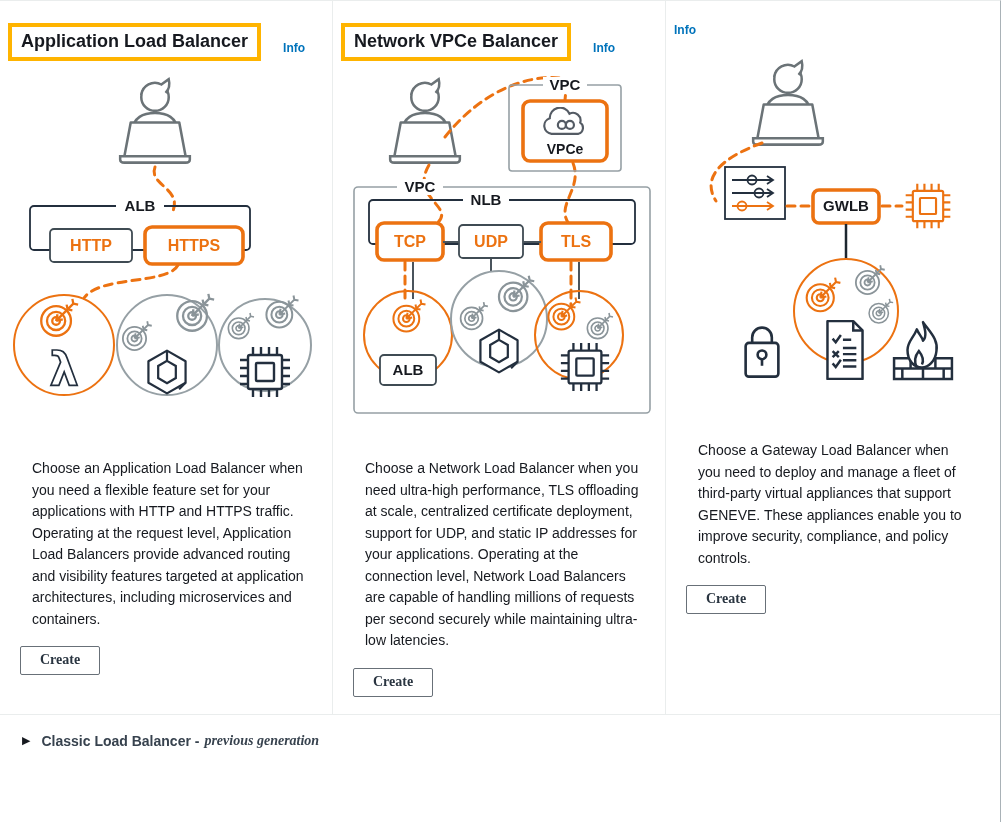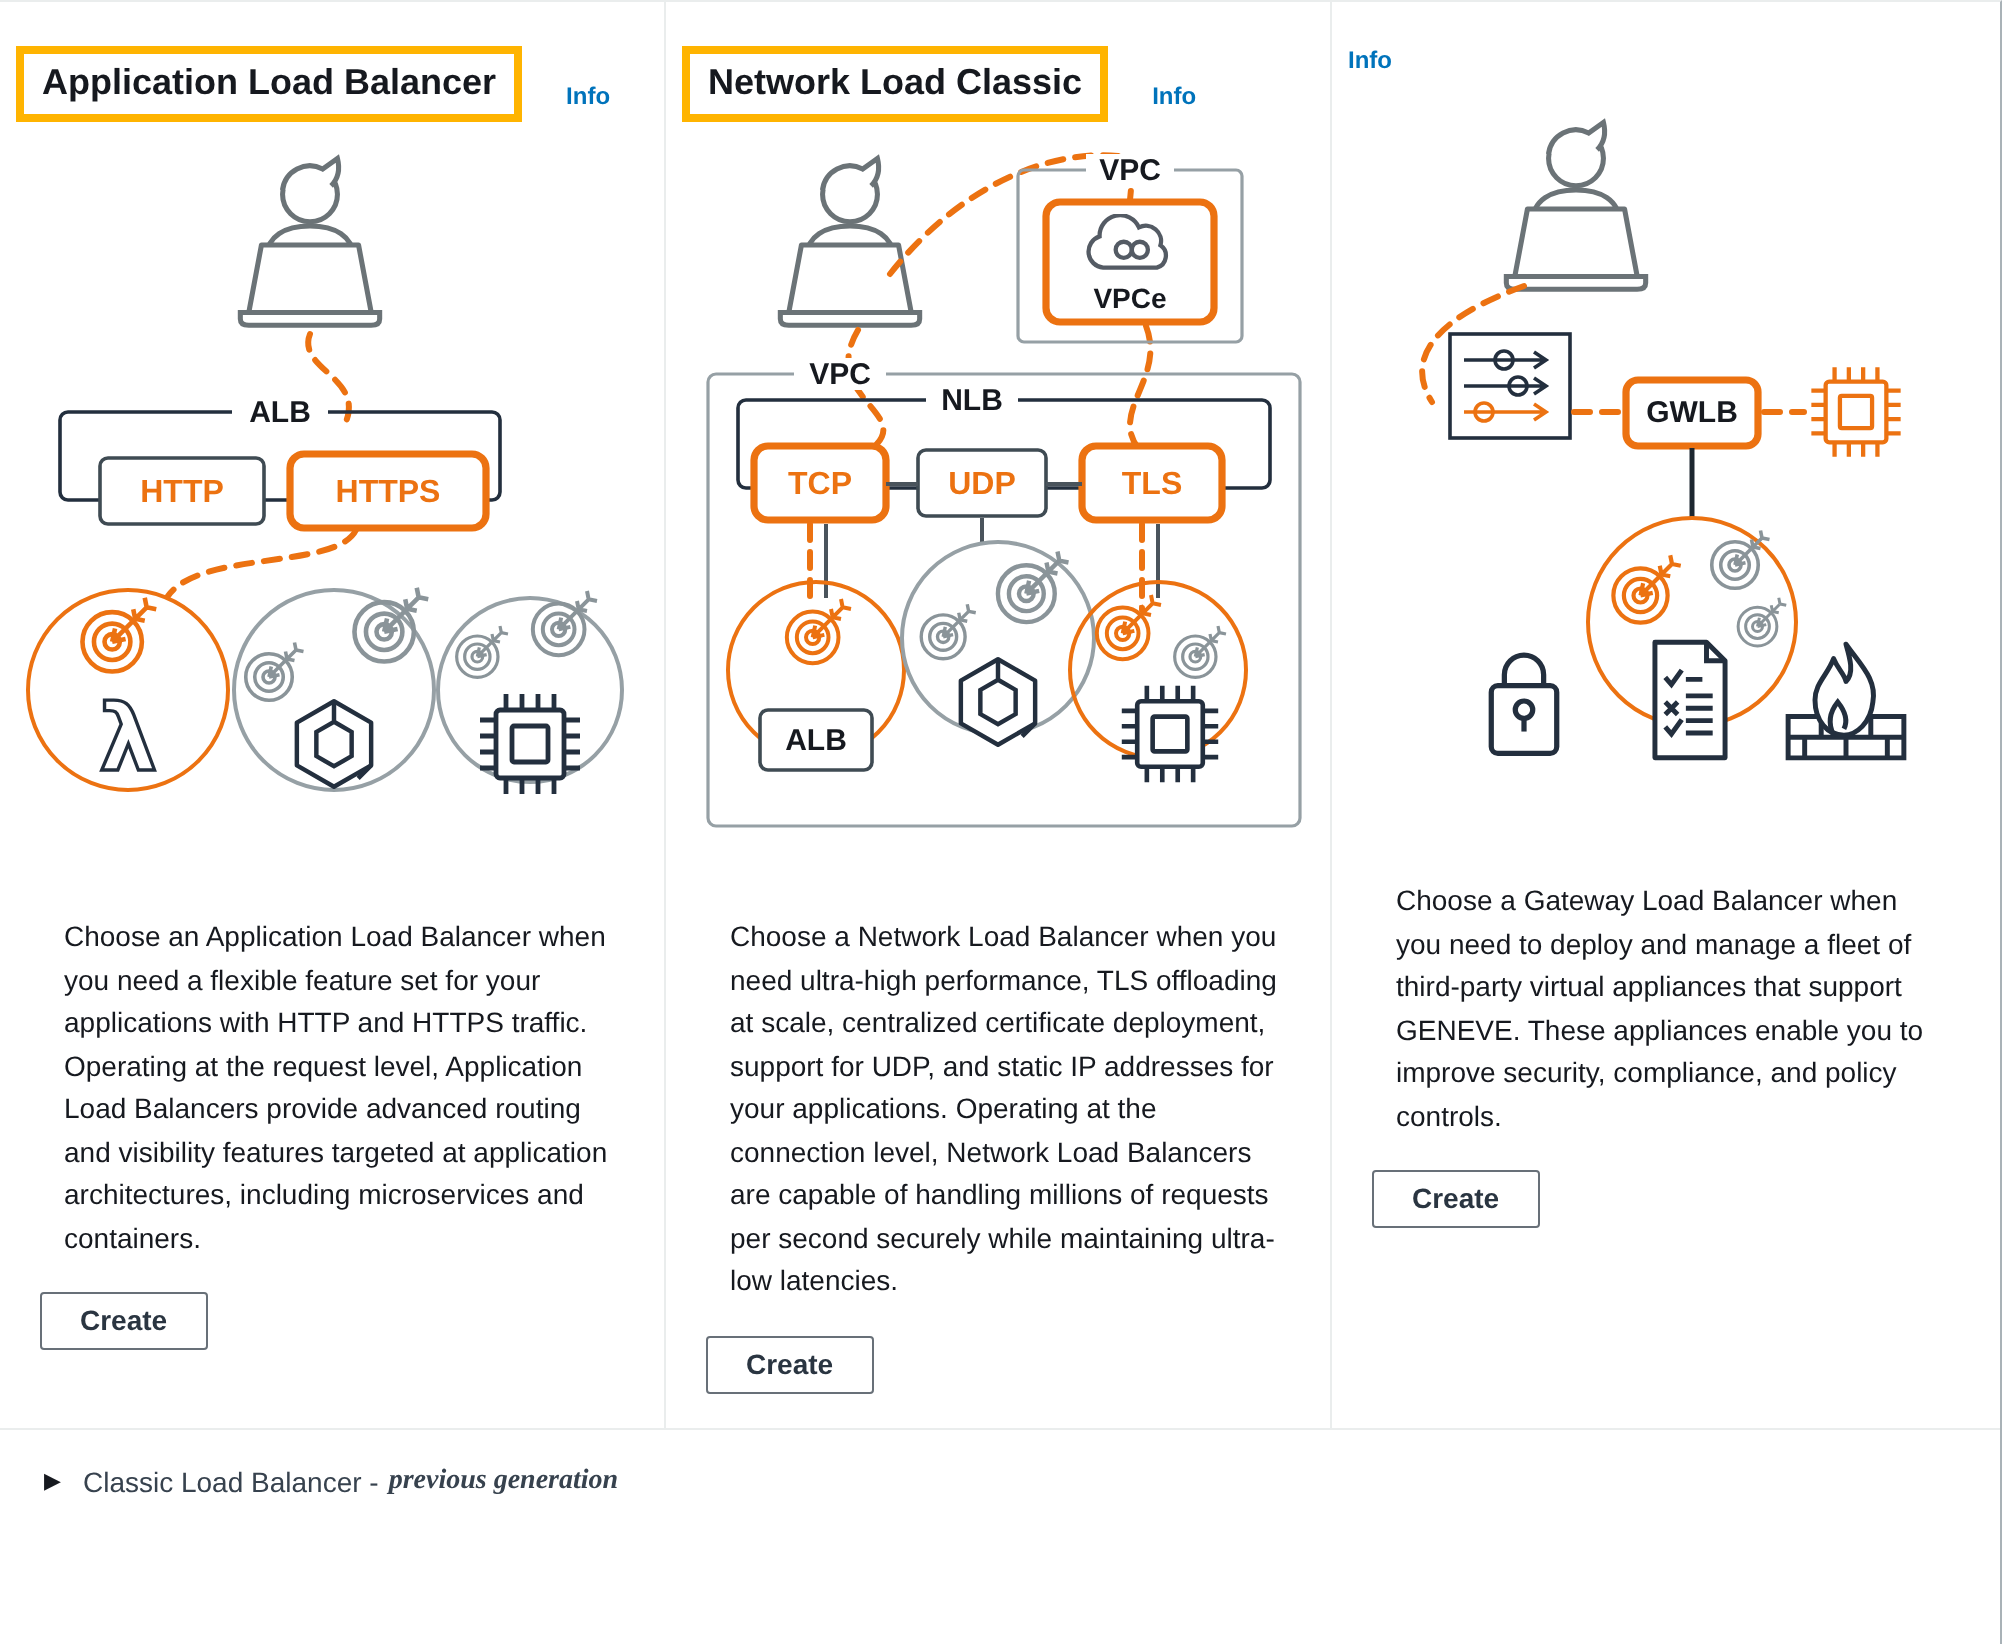--- a/index.html
+++ b/index.html
@@ -11,26 +11,26 @@
   .columns { display:flex; min-height:713px; }
   .card { width:333px; flex:0 0 333px; position:relative; }
   .card.divided { border-right:1px solid #eaeded; }
   .title-row { display:flex; align-items:flex-end; margin:22px 6px 6px 8px; gap:22px; }
   .hl { display:inline-block; border:4px solid #ffb400; background:#fff; padding:4px 9px 5px;
         font-size:18px; font-weight:700; color:#16191f; white-space:nowrap; }
   .info { font-size:12px; font-weight:700; color:#0073bb; text-decoration:none; padding-bottom:6px; }
   .diagram { display:block; }
   .desc { margin:6px 26px 0 32px; font-size:14px; line-height:21.5px; color:#16191f; }
   .create { display:inline-block; margin:16px 20px 0; background:#fff; border:1px solid #687078;
-            border-radius:2px; padding:5px 19px 6px; font-family:Liberation Sans, sans-serif;
+            border-radius:2px; padding:5px 19px 6px; font-family:Liberation Serif, serif;
             font-size:14px; font-weight:700; color:#2a3541; cursor:pointer; }
   .expander { height:52px; border-top:1px solid #eaeded; display:flex; align-items:center;
               padding-left:22px; gap:11px; cursor:pointer; }
   .caret { font-size:11px; color:#16191f; }
-  .exp-title { font-size:14px; font-weight:400; color:#37424e; }
+  .exp-title { font-size:14px; font-weight:700; color:#37424e; }
   .exp-sub { font-size:14px; font-weight:700; font-style:italic; color:#37424e;font-family:Liberation Serif, serif; }
 
   
   .s { stroke:currentColor; stroke-width:2.4; }
   .c-orange { color:#ec7211; } .c-gray { color:#6b7377; } .c-gray2 { color:#8a9499; }
   .c-dark { color:#232f3e; } .c-dark2 { color:#545b64; }
   .ring-o { fill:none; stroke:#ec7211; stroke-width:2; }
   .ring-g { fill:none; stroke:#96a0a5; stroke-width:2; }
   .bx  { fill:none; stroke:#232f3e; stroke-width:1.8; }
   .bxw { fill:#fff; stroke:#3f4b53; stroke-width:1.8; }
@@ -140,21 +140,21 @@
           <use href="#i-target" x="261" y="226" width="40" height="40" class="c-gray2"></use>
           <use href="#i-chip" x="237" y="277" width="56" height="56" class="c-dark"></use>
         </g>
       </svg>
       <p class="desc">Choose an Application Load Balancer when you need a flexible feature set for your applications with HTTP and HTTPS traffic. Operating at the request level, Application Load Balancers provide advanced routing and visibility features targeted at application architectures, including microservices and containers.</p>
       <button class="create">Create</button>
     </section>
 
     <section class="card divided">
       <div class="title-row">
-        <span class="hl"><span>Network Load Classic</span></span>
+        <span class="hl"><span>Network VPCe Balancer</span></span>
         <a class="info" href="#">Info</a>
       </div>
       <svg class="diagram" width="333" height="385" viewBox="0 0 333 385">
         <use href="#i-person" x="55" y="8" width="74" height="95" class="c-gray"></use>
         <path class="dash" d="M112,70 C150,22 196,8 226,11 C234,13 233,23 232,33"></path>
         <path class="dash" d="M240,96 C250,122 222,138 236,157"></path>
         <path class="dash" d="M96,98 C76,132 126,140 102,158"></path>
         <g>
           <rect class="bxg" x="176" y="18" width="112" height="86" rx="3"></rect>
           <rect class="wbg" x="210" y="10" width="44" height="16"></rect>

